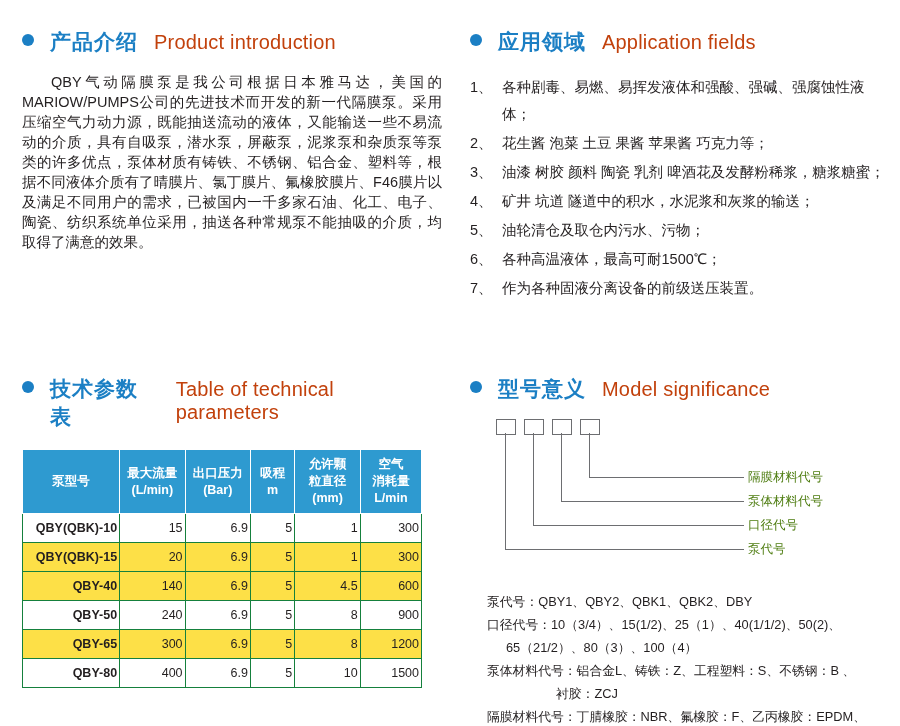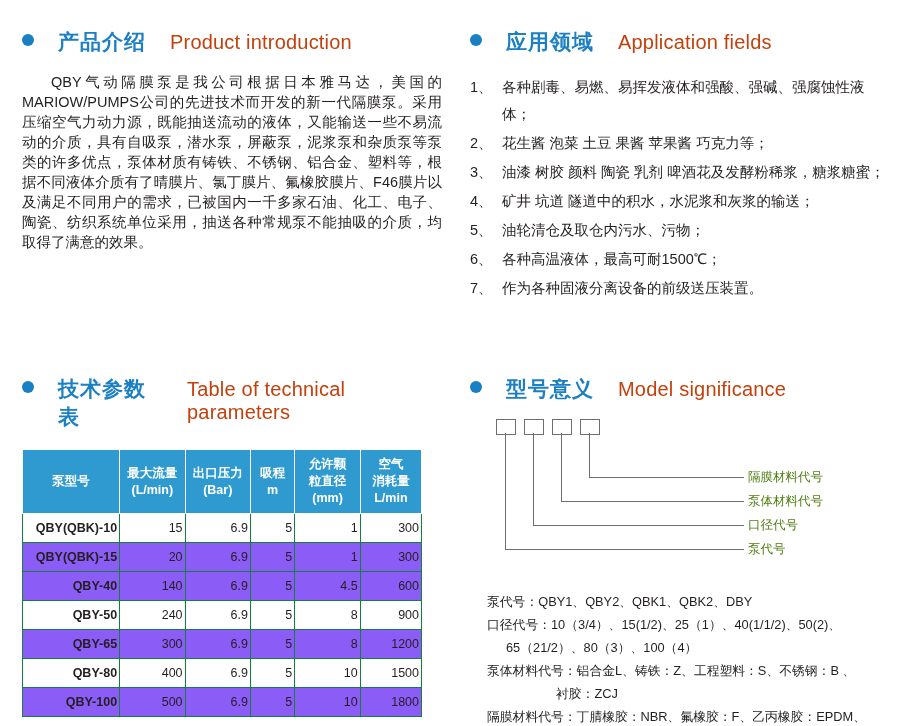--- a/index.html
+++ b/index.html
@@ -17,21 +17,21 @@
   }
   .page {
     position: relative;
     width: 900px;
     height: 726px;
   }
   
   .section-head {
     display: flex;
     align-items: baseline;
-    gap: 24px;
+    gap: 16px;
   }
   .bullet-dot {
     width: 12px;
     height: 12px;
     border-radius: 50%;
     background: #1b7fc4;
     display: inline-block;
     position: relative;
     top: -3px;
     flex: 0 0 auto;
@@ -115,21 +115,21 @@
     font-size: 12.5px;
     text-align: right;
     padding: 7px 2px;
     border: 1px solid #15803d;
     color: #231f20;
   }
   table.params tr.row-odd td {
     background: #ffffff;
   }
   table.params tr.row-even td {
-    background: #8b5cf6;
+    background: #fde047;
   }
   table.params td.model {
     font-weight: bold;
   }
   
   col.c0 { width: 92px; }
   col.c1 { width: 62px; }
   col.c2 { width: 62px; }
   col.c3 { width: 42px; }
   col.c4 { width: 62px; }
@@ -335,28 +335,20 @@
           <td>1200</td>
         </tr>
         <tr class="row-odd">
           <td class="model">QBY-80</td>
           <td>400</td>
           <td>6.9</td>
           <td>5</td>
           <td>10</td>
           <td>1500</td>
         </tr>
-        <tr class="row-even">
-          <td class="model">QBY-100</td>
-          <td>500</td>
-          <td>6.9</td>
-          <td>5</td>
-          <td>10</td>
-          <td>1800</td>
-        </tr>
       </tbody>
     </table>
   </div>
 
   <div id="sec-model">
     <div class="section-head">
       <span class="bullet-dot"></span>
       <span class="head-cn">型号意义</span>
       <span class="head-en">Model significance</span>
     </div>

